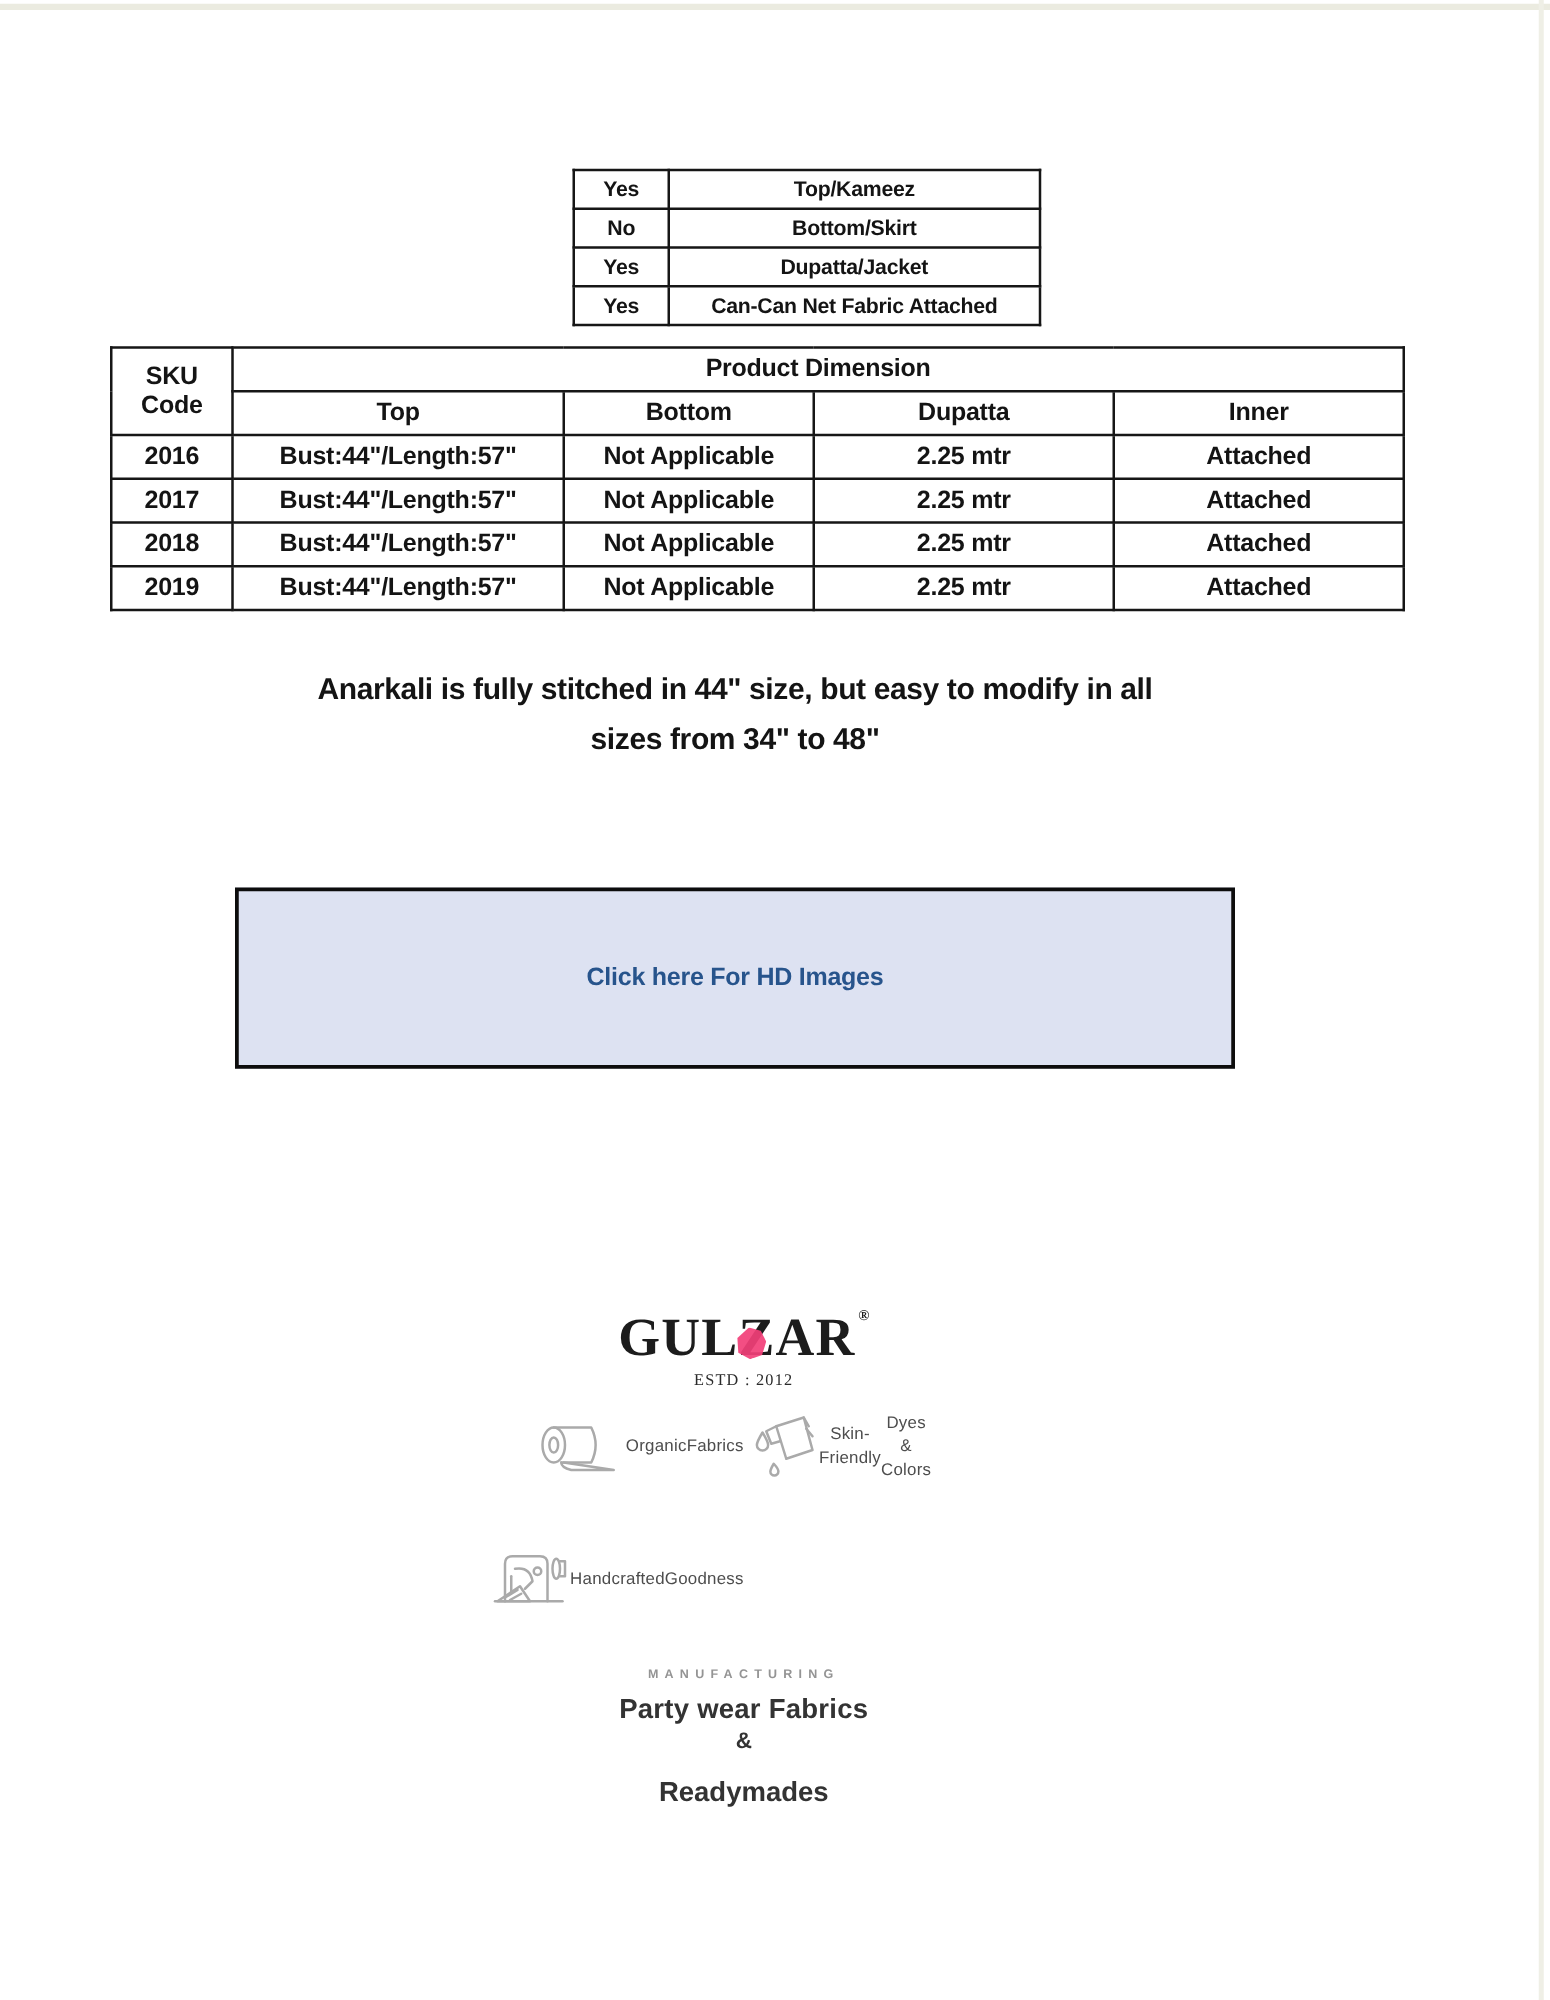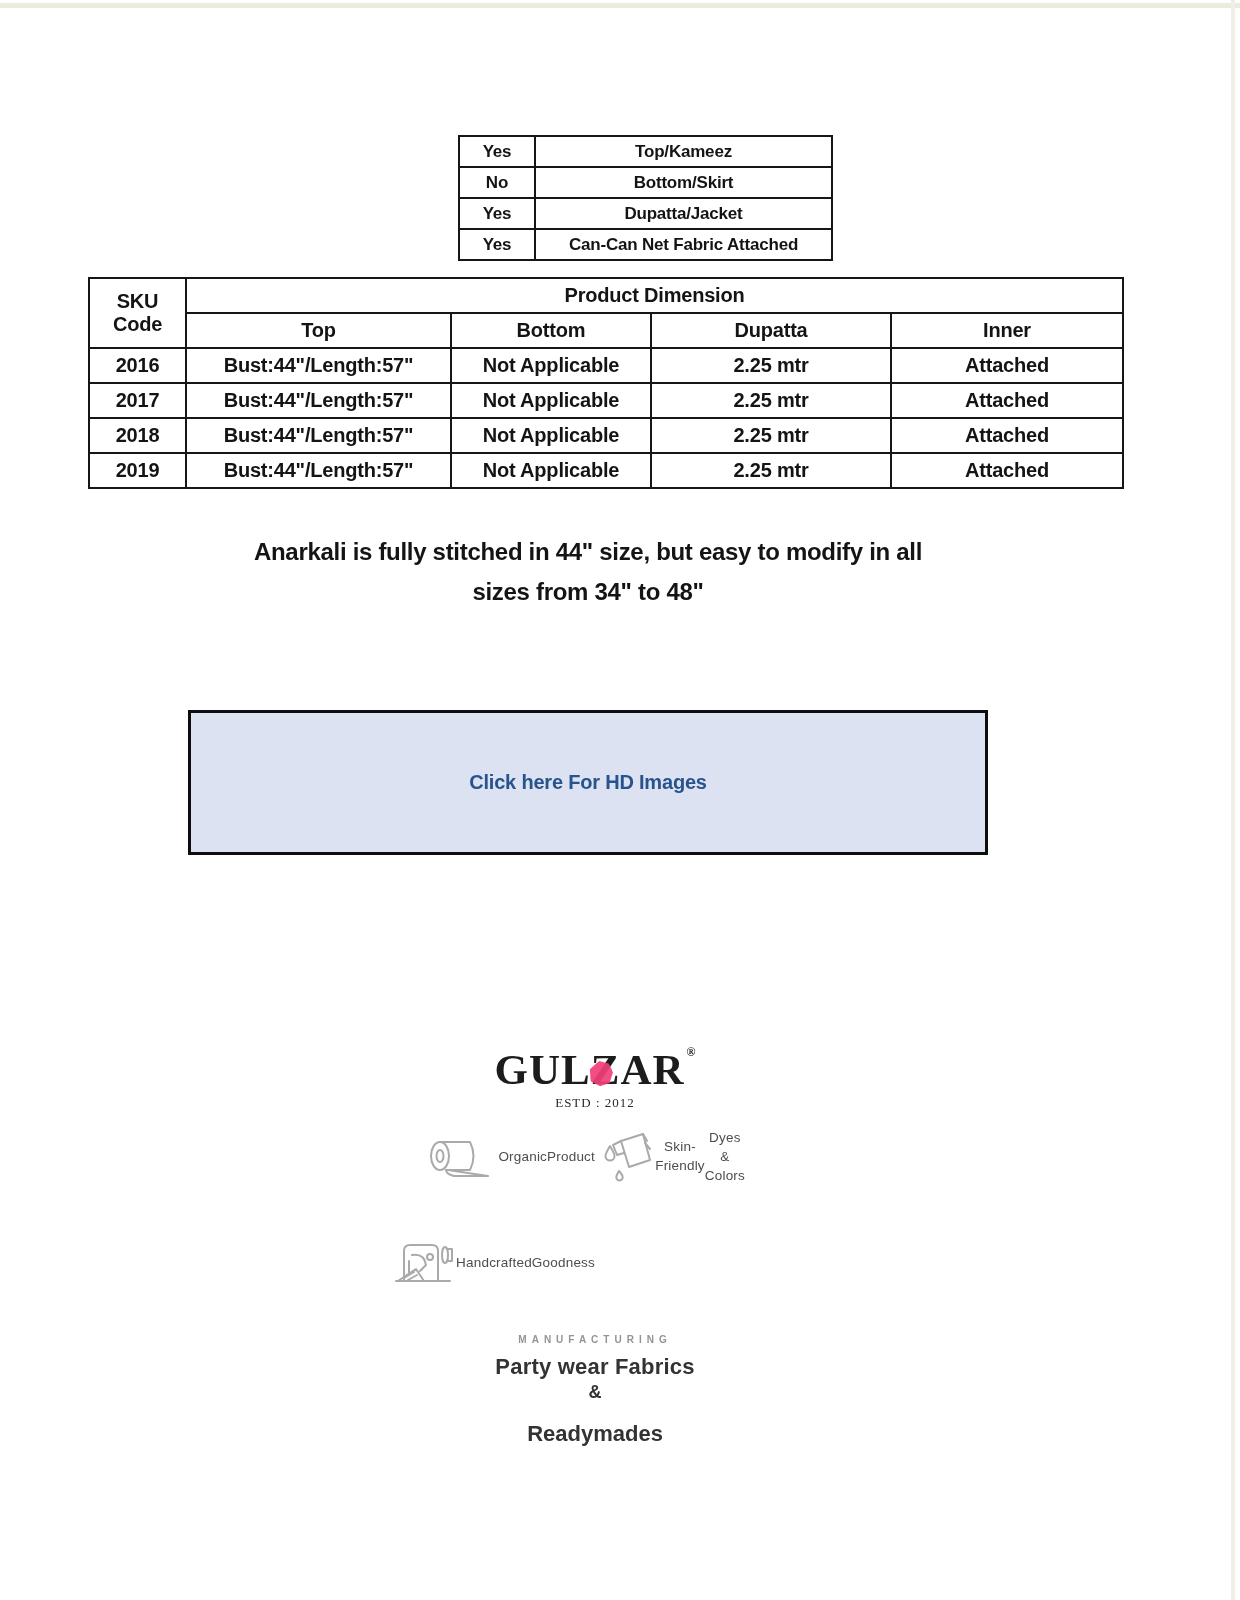--- a/index.html
+++ b/index.html
@@ -160,21 +160,21 @@
     <div class="feature">
       <div class="icon">
         <svg width="74" height="52" viewBox="0 0 74 52">
           <ellipse cx="16" cy="21" rx="9" ry="14"></ellipse>
           <ellipse cx="16" cy="21" rx="3.5" ry="6"></ellipse>
           <path d="M16 7 H46 Q53 21 46 35 H22"></path>
           <path d="M24 35 L64 41 L30 41 Q22 39 22 35"></path>
         </svg>
       </div>
       <div class="f-label">Organic</div>
-      <div class="f-label">Product</div>
+      <div class="f-label">Fabrics</div>
     </div>
     <div class="feature">
       <div class="icon">
         <svg width="62" height="58" viewBox="0 0 62 58">
           <path d="M28 12 L50 5 L57 31 L36 38 Z"></path>
           <path d="M50 5 L54 12 M52 14 L57 20"></path>
           <path d="M28 12 L20 16 L24 26 L31 24"></path>
           <path d="M17 17 C14 22 12.5 24.5 12.5 27 a4.5 4.5 0 0 0 9 0 C21.5 24.5 20 22 17 17 Z"></path>
           <path d="M26 42 C24.2 45 23.3 46.6 23.3 48.2 a3.2 3.2 0 0 0 6.4 0 C29.7 46.6 28.8 45 26 42 Z"></path>
         </svg>

